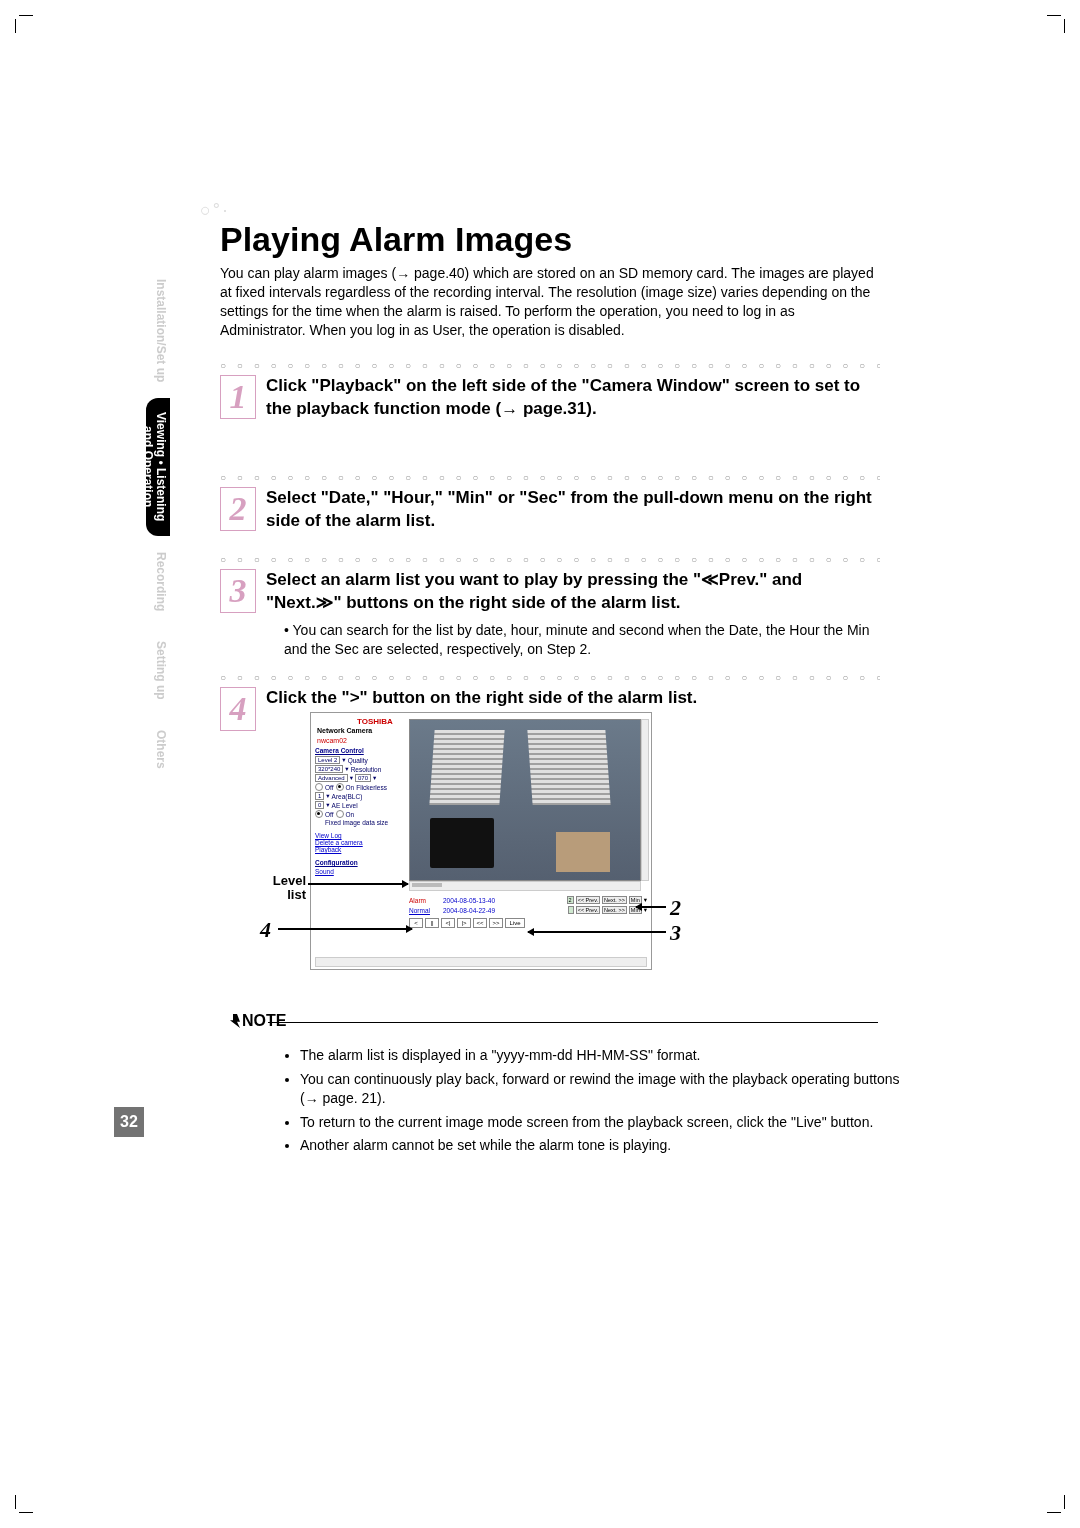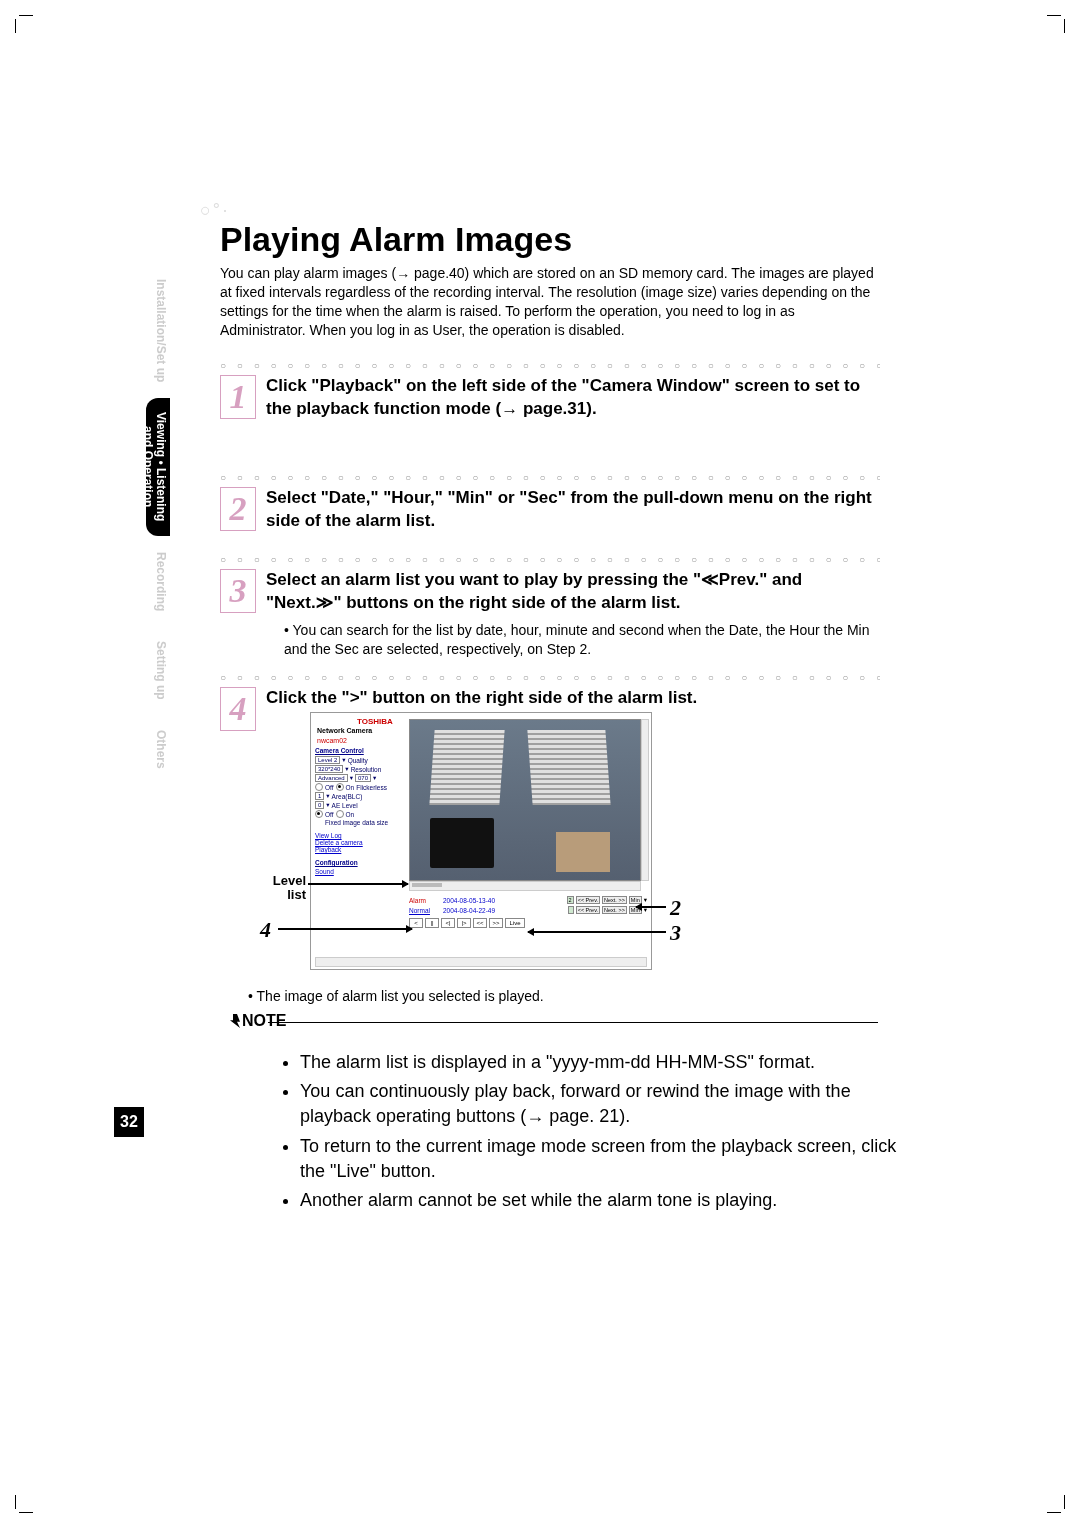--- a/index.html
+++ b/index.html
@@ -199,31 +199,31 @@
     top:1022px;
     left:268px;
     width:610px;
     border-top:1px solid #000;
   }
   .note-list{
     position:absolute;
     top:1032px;
     left:260px;
     width:614px;
-    font-size:18px;
+    font-size:14px;
     line-height:1.4;
   }
   .note-list li{ margin-bottom:4px; }
   .page-num{
     position:absolute;
     top:1107px;
     left:114px;
     width:30px;
     height:30px;
-    background:#000000;
+    background:#737373;
     color:#fff;
     font-weight:bold;
     font-size:16px;
     text-align:center;
     line-height:30px;
   }
   .crop-mark{position:absolute;width:18px;height:18px;}
   .crop-mark::before,.crop-mark::after{content:"";position:absolute;background:#000;}
   .crop-tl{top:15px;left:15px;} .crop-tl::before{width:14px;height:1px;top:0;left:4px;} .crop-tl::after{width:1px;height:14px;top:4px;left:0;}
   .crop-tr{top:15px;right:15px;} .crop-tr::before{width:14px;height:1px;top:0;right:4px;} .crop-tr::after{width:1px;height:14px;top:4px;right:0;}
@@ -389,21 +389,20 @@
 
   <div class="callout-label callout-4">4</div>
   <div class="arrow" style="top:928px;left:278px;width:134px;"></div>
 
   <div class="callout-label callout-2">2</div>
   <div class="arrow left" style="top:906px;left:636px;width:30px;"></div>
 
   <div class="callout-label callout-3">3</div>
   <div class="arrow left" style="top:931px;left:528px;width:138px;"></div>
 
-  <div class="post-image">• The image of alarm list you selected is played.</div>
 
   <div class="note-head">
     <span class="note-icon"></span><span>NOTE</span>
   </div>
   <div class="note-rule"></div>
   <ul class="note-list">
     <li>The alarm list is displayed in a "yyyy-mm-dd HH-MM-SS" format.</li>
     <li>You can continuously play back, forward or rewind the image with the playback operating buttons (→ page. 21).</li>
     <li>To return to the current image mode screen from the playback screen, click the "Live" button.</li>
     <li>Another alarm cannot be set while the alarm tone is playing.</li>

